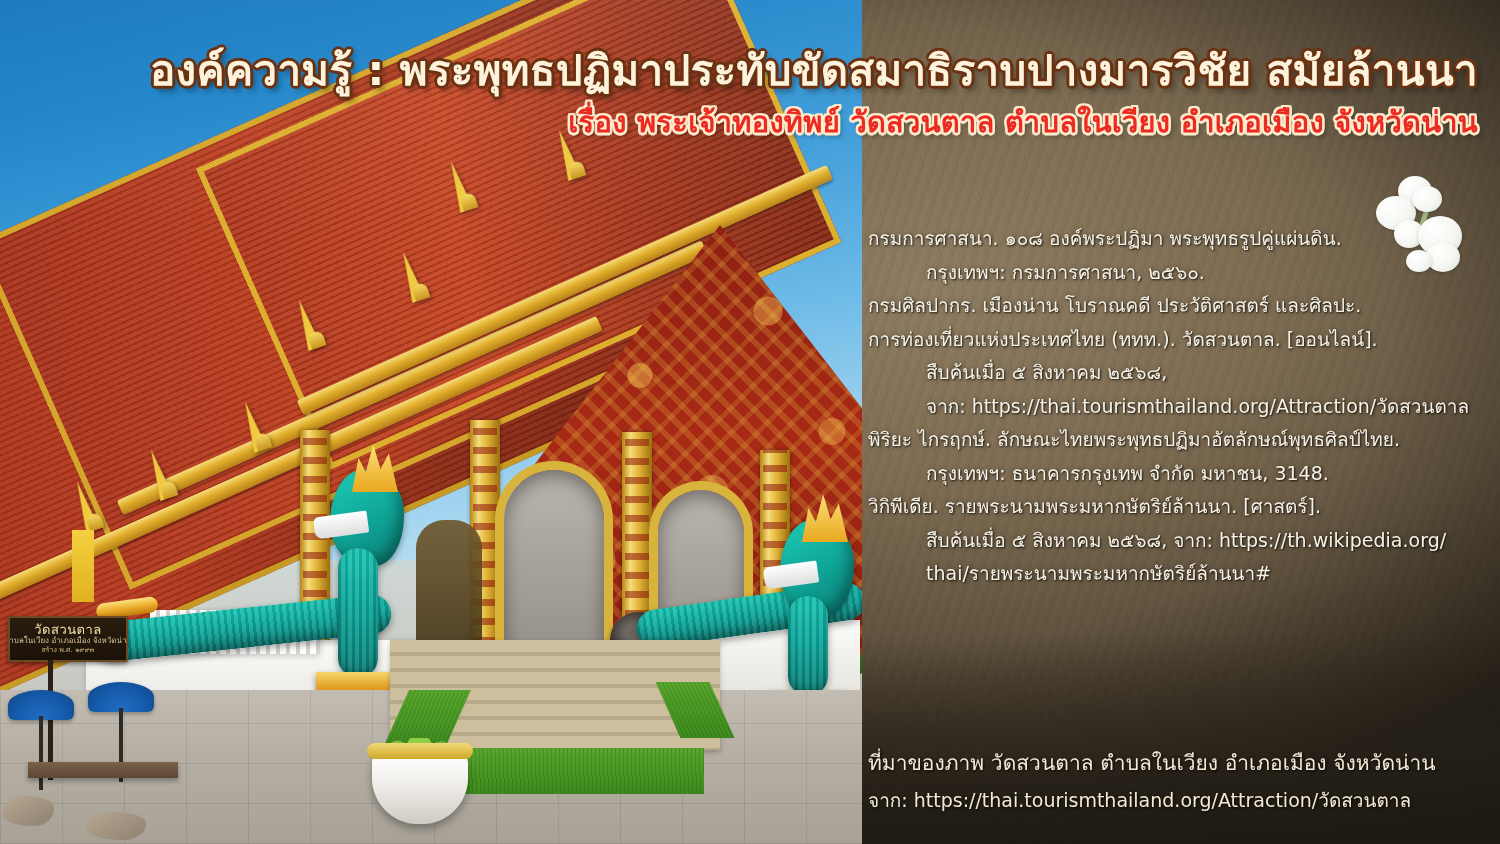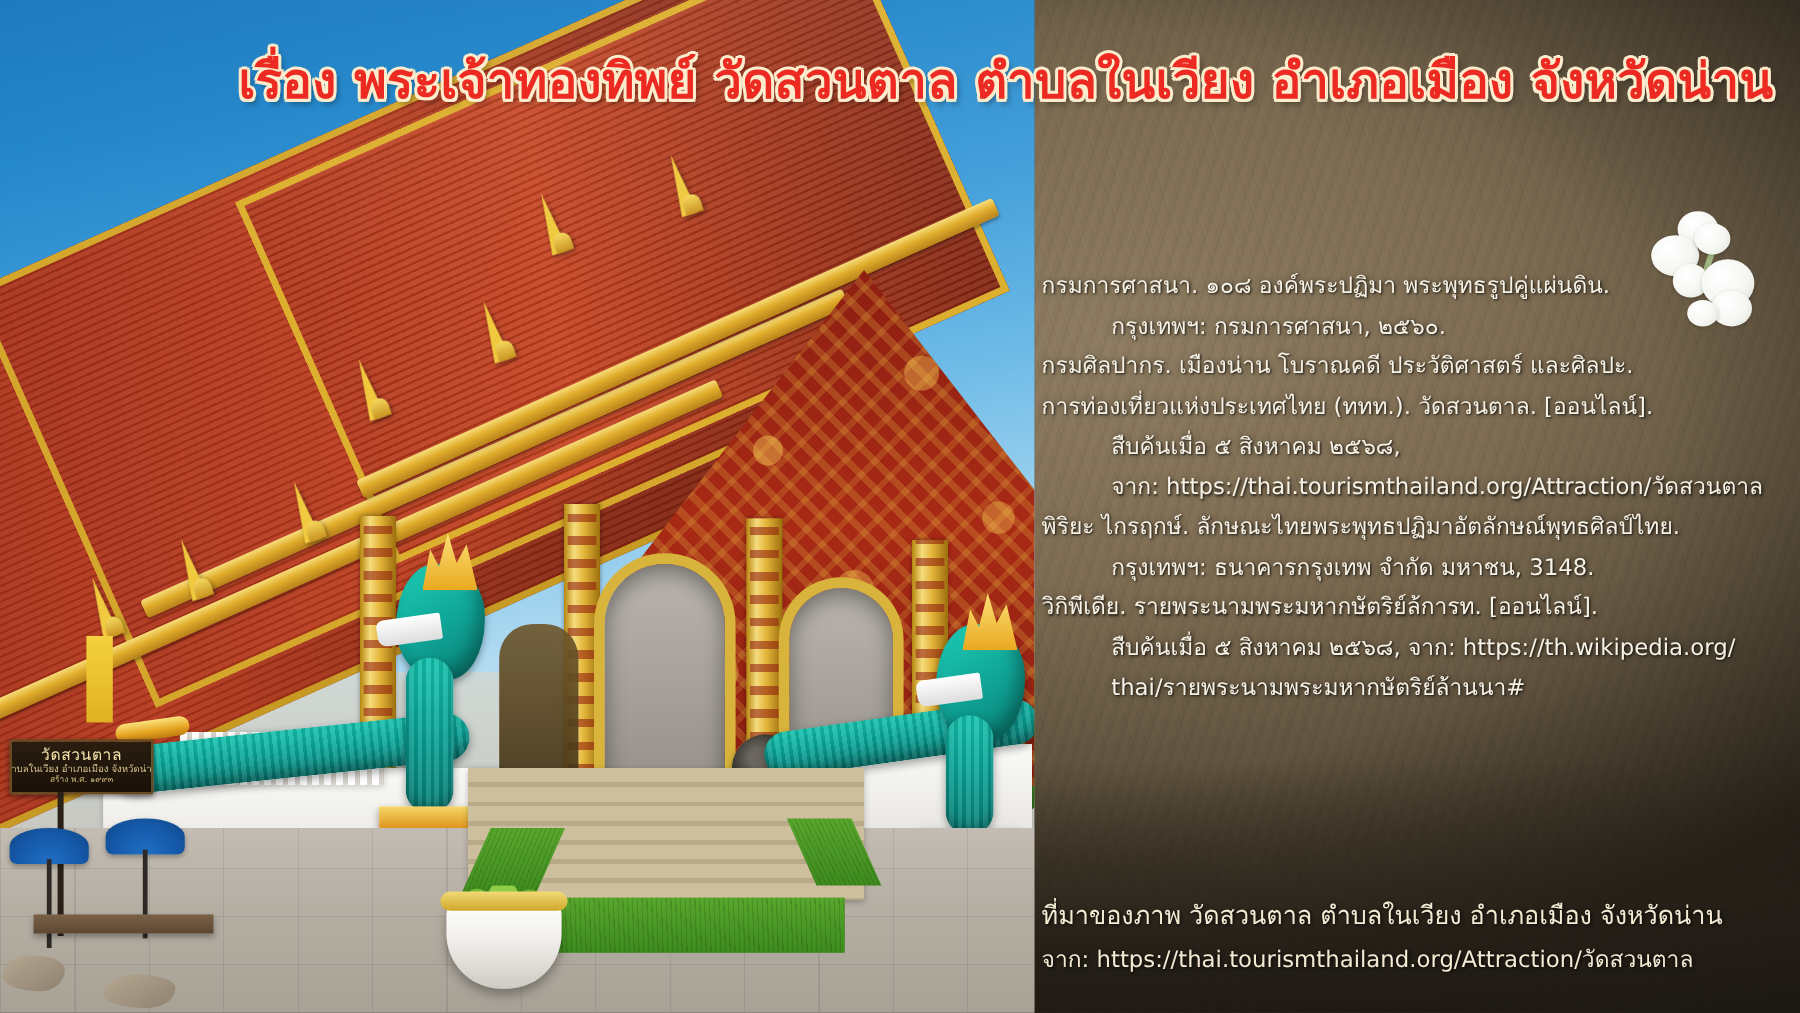--- a/index.html
+++ b/index.html
@@ -311,21 +311,21 @@
   .title-main {
     font-size:42px; font-weight:bold; line-height:54px;
     color:#fdf3dc; letter-spacing:.4px;
     -webkit-text-stroke:0px;
     text-shadow:
       -2px -2px 0 #6b3212, 2px -2px 0 #6b3212, -2px 2px 0 #6b3212, 2px 2px 0 #6b3212,
       -3px 0 0 #6b3212, 3px 0 0 #6b3212, 0 -3px 0 #6b3212, 0 3px 0 #6b3212,
       4px 5px 6px rgba(0,0,0,.45);
   }
   .title-sub {
-    font-size:41px; font-weight:bold; line-height:44px; margin-top:2px;
+    font-size:29px; font-weight:bold; line-height:44px; margin-top:2px;
     color:#ec2a22; letter-spacing:.3px;
     text-shadow:
       -2px -2px 0 #fbeccd, 2px -2px 0 #fbeccd, -2px 2px 0 #fbeccd, 2px 2px 0 #fbeccd,
       -2.5px 0 0 #fbeccd, 2.5px 0 0 #fbeccd, 0 -2.5px 0 #fbeccd, 0 2.5px 0 #fbeccd,
       3px 4px 5px rgba(0,0,0,.40);
   }
 
   
   .refs {
     position:absolute; left:868px; top:222px; width:626px;
@@ -454,20 +454,21 @@
     <div class="bench"></div>
     <div class="rock" style="left:2px;top:796px;width:52px;height:30px;"></div>
     <div class="rock" style="left:86px;top:812px;width:60px;height:28px;"></div>
 
     <div class="yellowflag"></div>
 
     <div class="photo-haze"></div>
   </div>
 
   <div class="title-wrap">
+    <div class="title-main">องค์ความรู้ : พระพุทธปฏิมาประทับขัดสมาธิราบปางมารวิชัย สมัยล้านนา</div>
     <div class="title-sub">เรื่อง พระเจ้าทองทิพย์ วัดสวนตาล ตำบลในเวียง อำเภอเมือง จังหวัดน่าน</div>
   </div>
 
   <div class="flowers">
     <div class="stem" style="left:52px;top:28px;width:5px;height:46px;transform:rotate(18deg);"></div>
     <div class="stem" style="left:66px;top:46px;width:4px;height:30px;transform:rotate(-24deg);"></div>
     <div class="petal" style="left:30px;top:4px;width:34px;height:30px;"></div>
     <div class="petal" style="left:8px;top:24px;width:40px;height:34px;"></div>
     <div class="petal" style="left:44px;top:14px;width:30px;height:26px;"></div>
     <div class="petal" style="left:26px;top:48px;width:30px;height:28px;"></div>
@@ -483,21 +484,21 @@
 
     <div class="line">กรมศิลปากร.  เมืองน่าน โบราณคดี ประวัติศาสตร์ และศิลปะ.</div>
 
     <div class="line">การท่องเที่ยวแห่งประเทศไทย (ททท.).  วัดสวนตาล.  [ออนไลน์].</div>
     <div class="line ind1">สืบค้นเมื่อ ๕ สิงหาคม ๒๕๖๘,</div>
     <div class="line ind1">จาก: https://thai.tourismthailand.org/Attraction/วัดสวนตาล</div>
 
     <div class="line">พิริยะ ไกรฤกษ์.  ลักษณะไทยพระพุทธปฏิมาอัตลักษณ์พุทธศิลป์ไทย.</div>
     <div class="line ind1">กรุงเทพฯ: ธนาคารกรุงเทพ จำกัด มหาชน, 3148.</div>
 
-    <div class="line">วิกิพีเดีย.  รายพระนามพระมหากษัตริย์ล้การท.  [ออนไลน์].</div>
+    <div class="line">วิกิพีเดีย.  รายพระนามพระมหากษัตริย์ล้านนา.  [ศาสตร์].</div>
     <div class="line ind1">สืบค้นเมื่อ ๕ สิงหาคม ๒๕๖๘, จาก: https://th.wikipedia.org/</div>
     <div class="line ind1">thai/รายพระนามพระมหากษัตริย์ล้านนา#</div>
   </div>
 
   <div class="credit">
     <div class="credit-title">ที่มาของภาพ วัดสวนตาล ตำบลในเวียง อำเภอเมือง จังหวัดน่าน</div>
     <div class="credit-url">จาก: https://thai.tourismthailand.org/Attraction/วัดสวนตาล</div>
   </div>
 
 </div>

